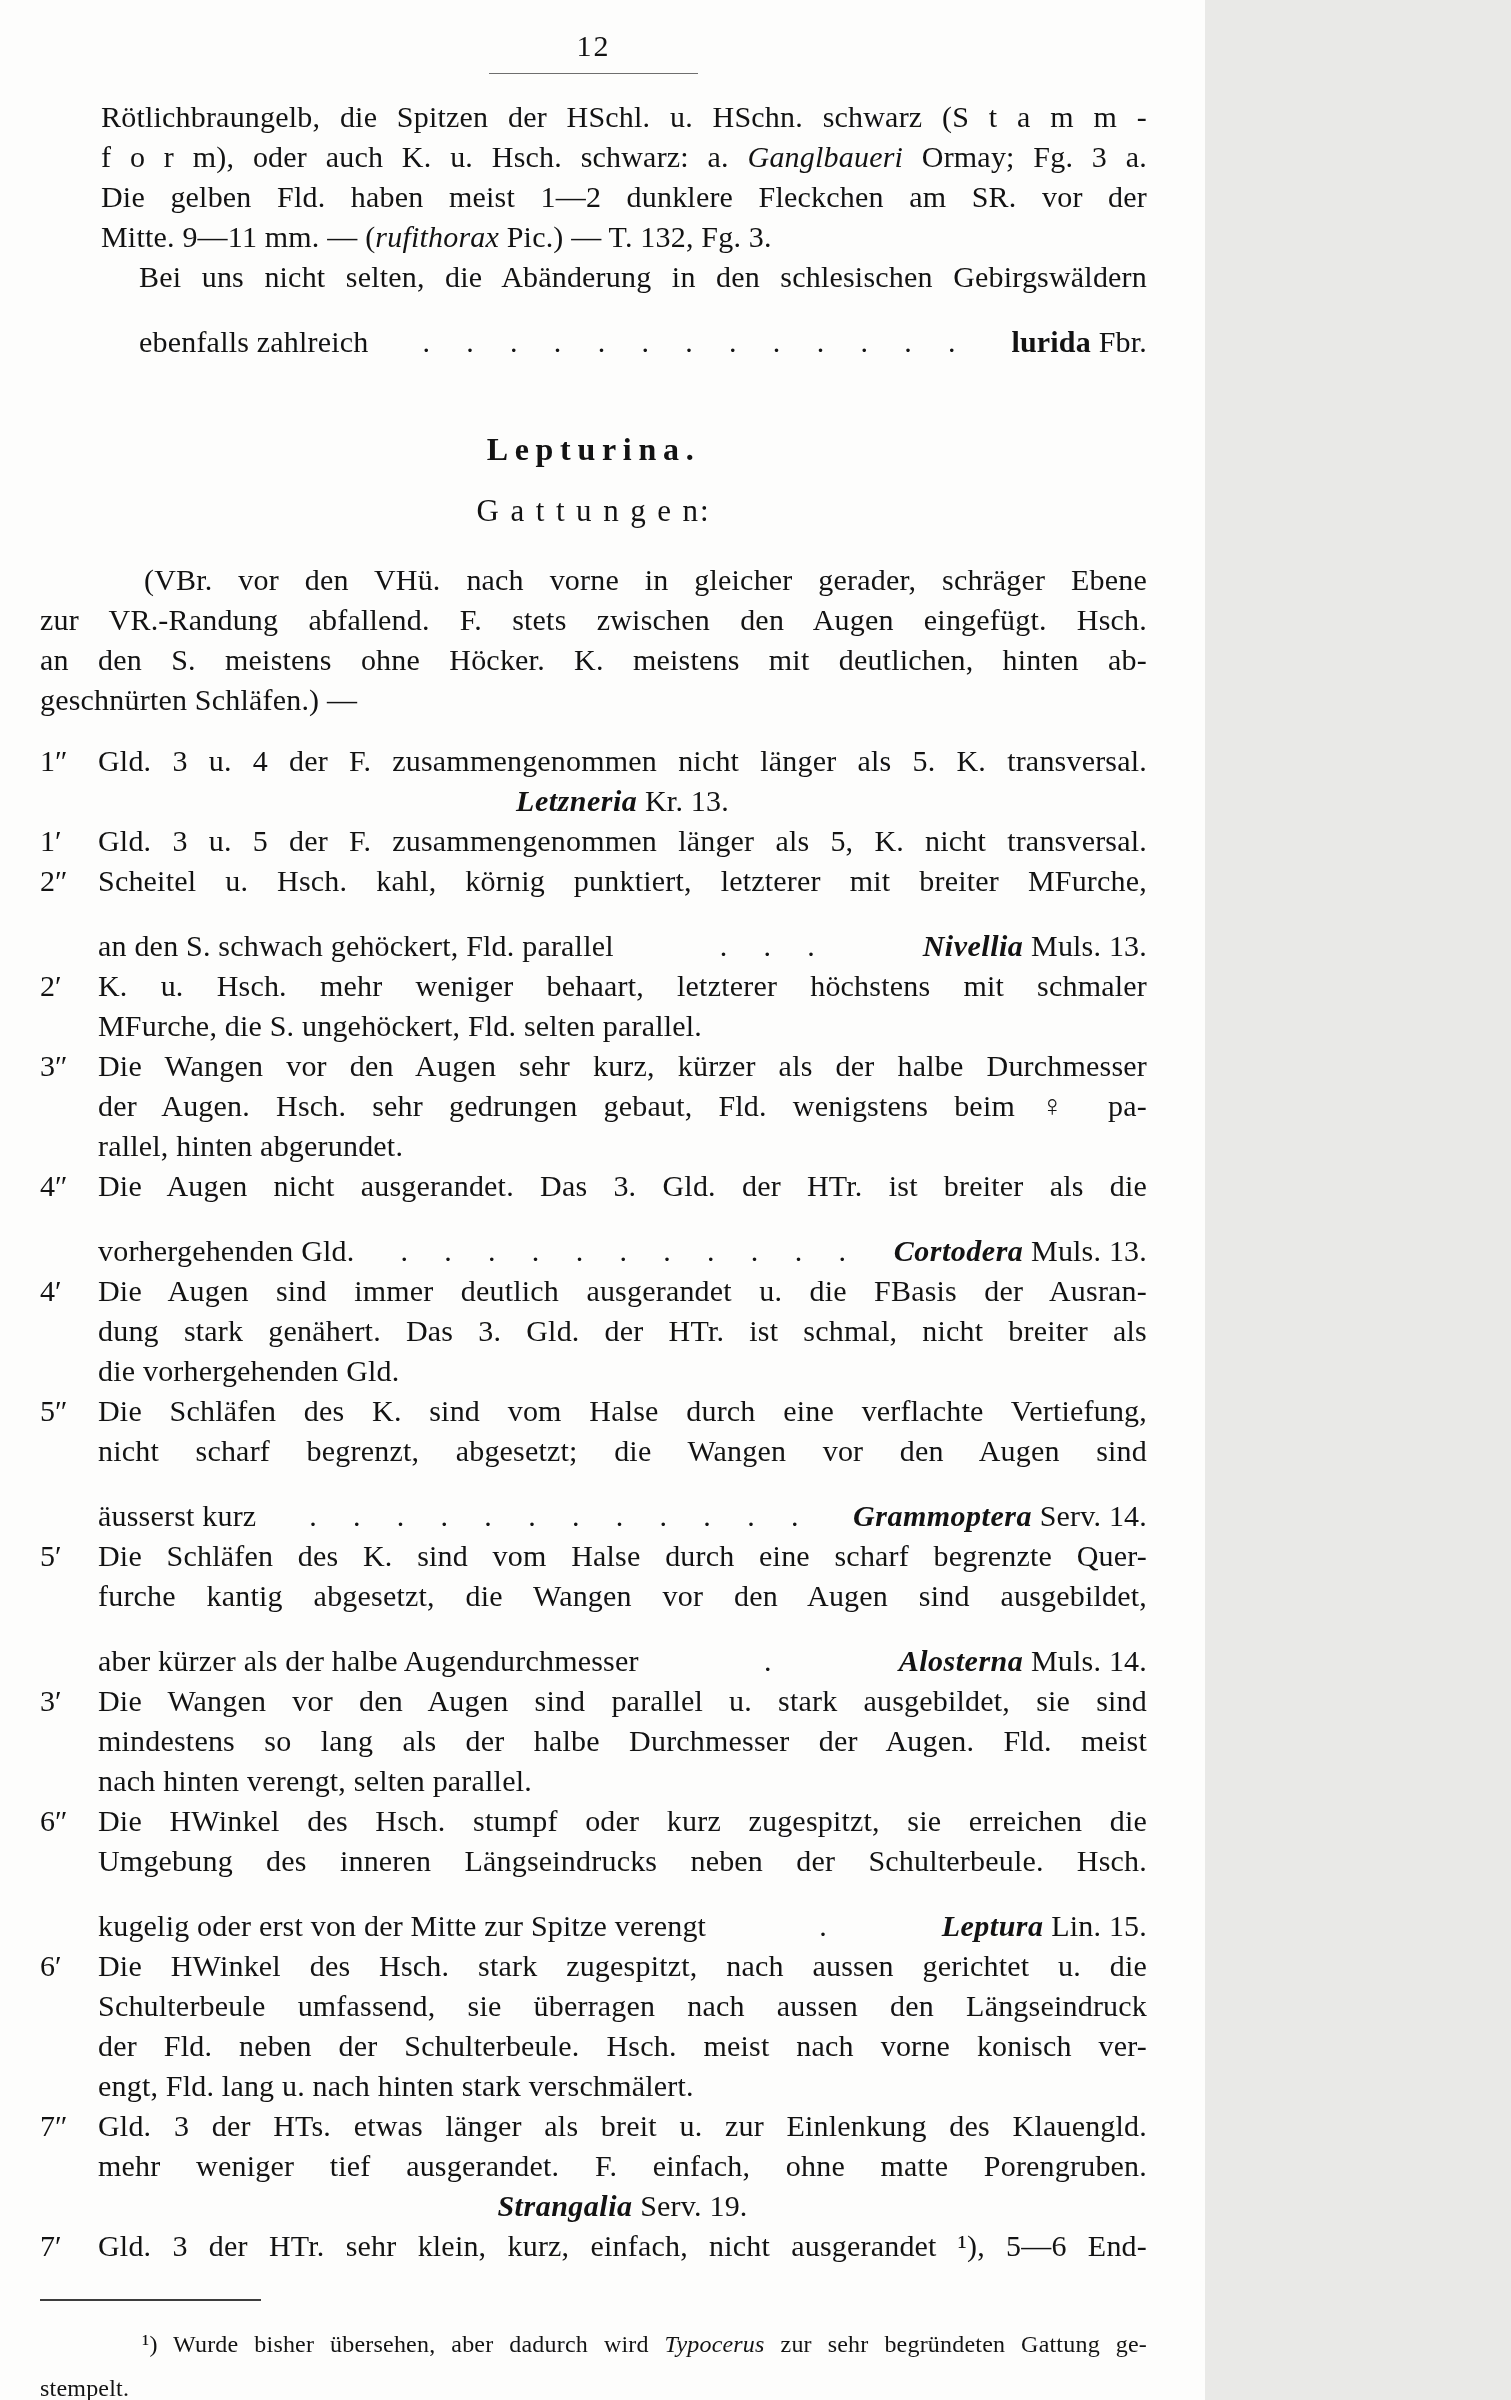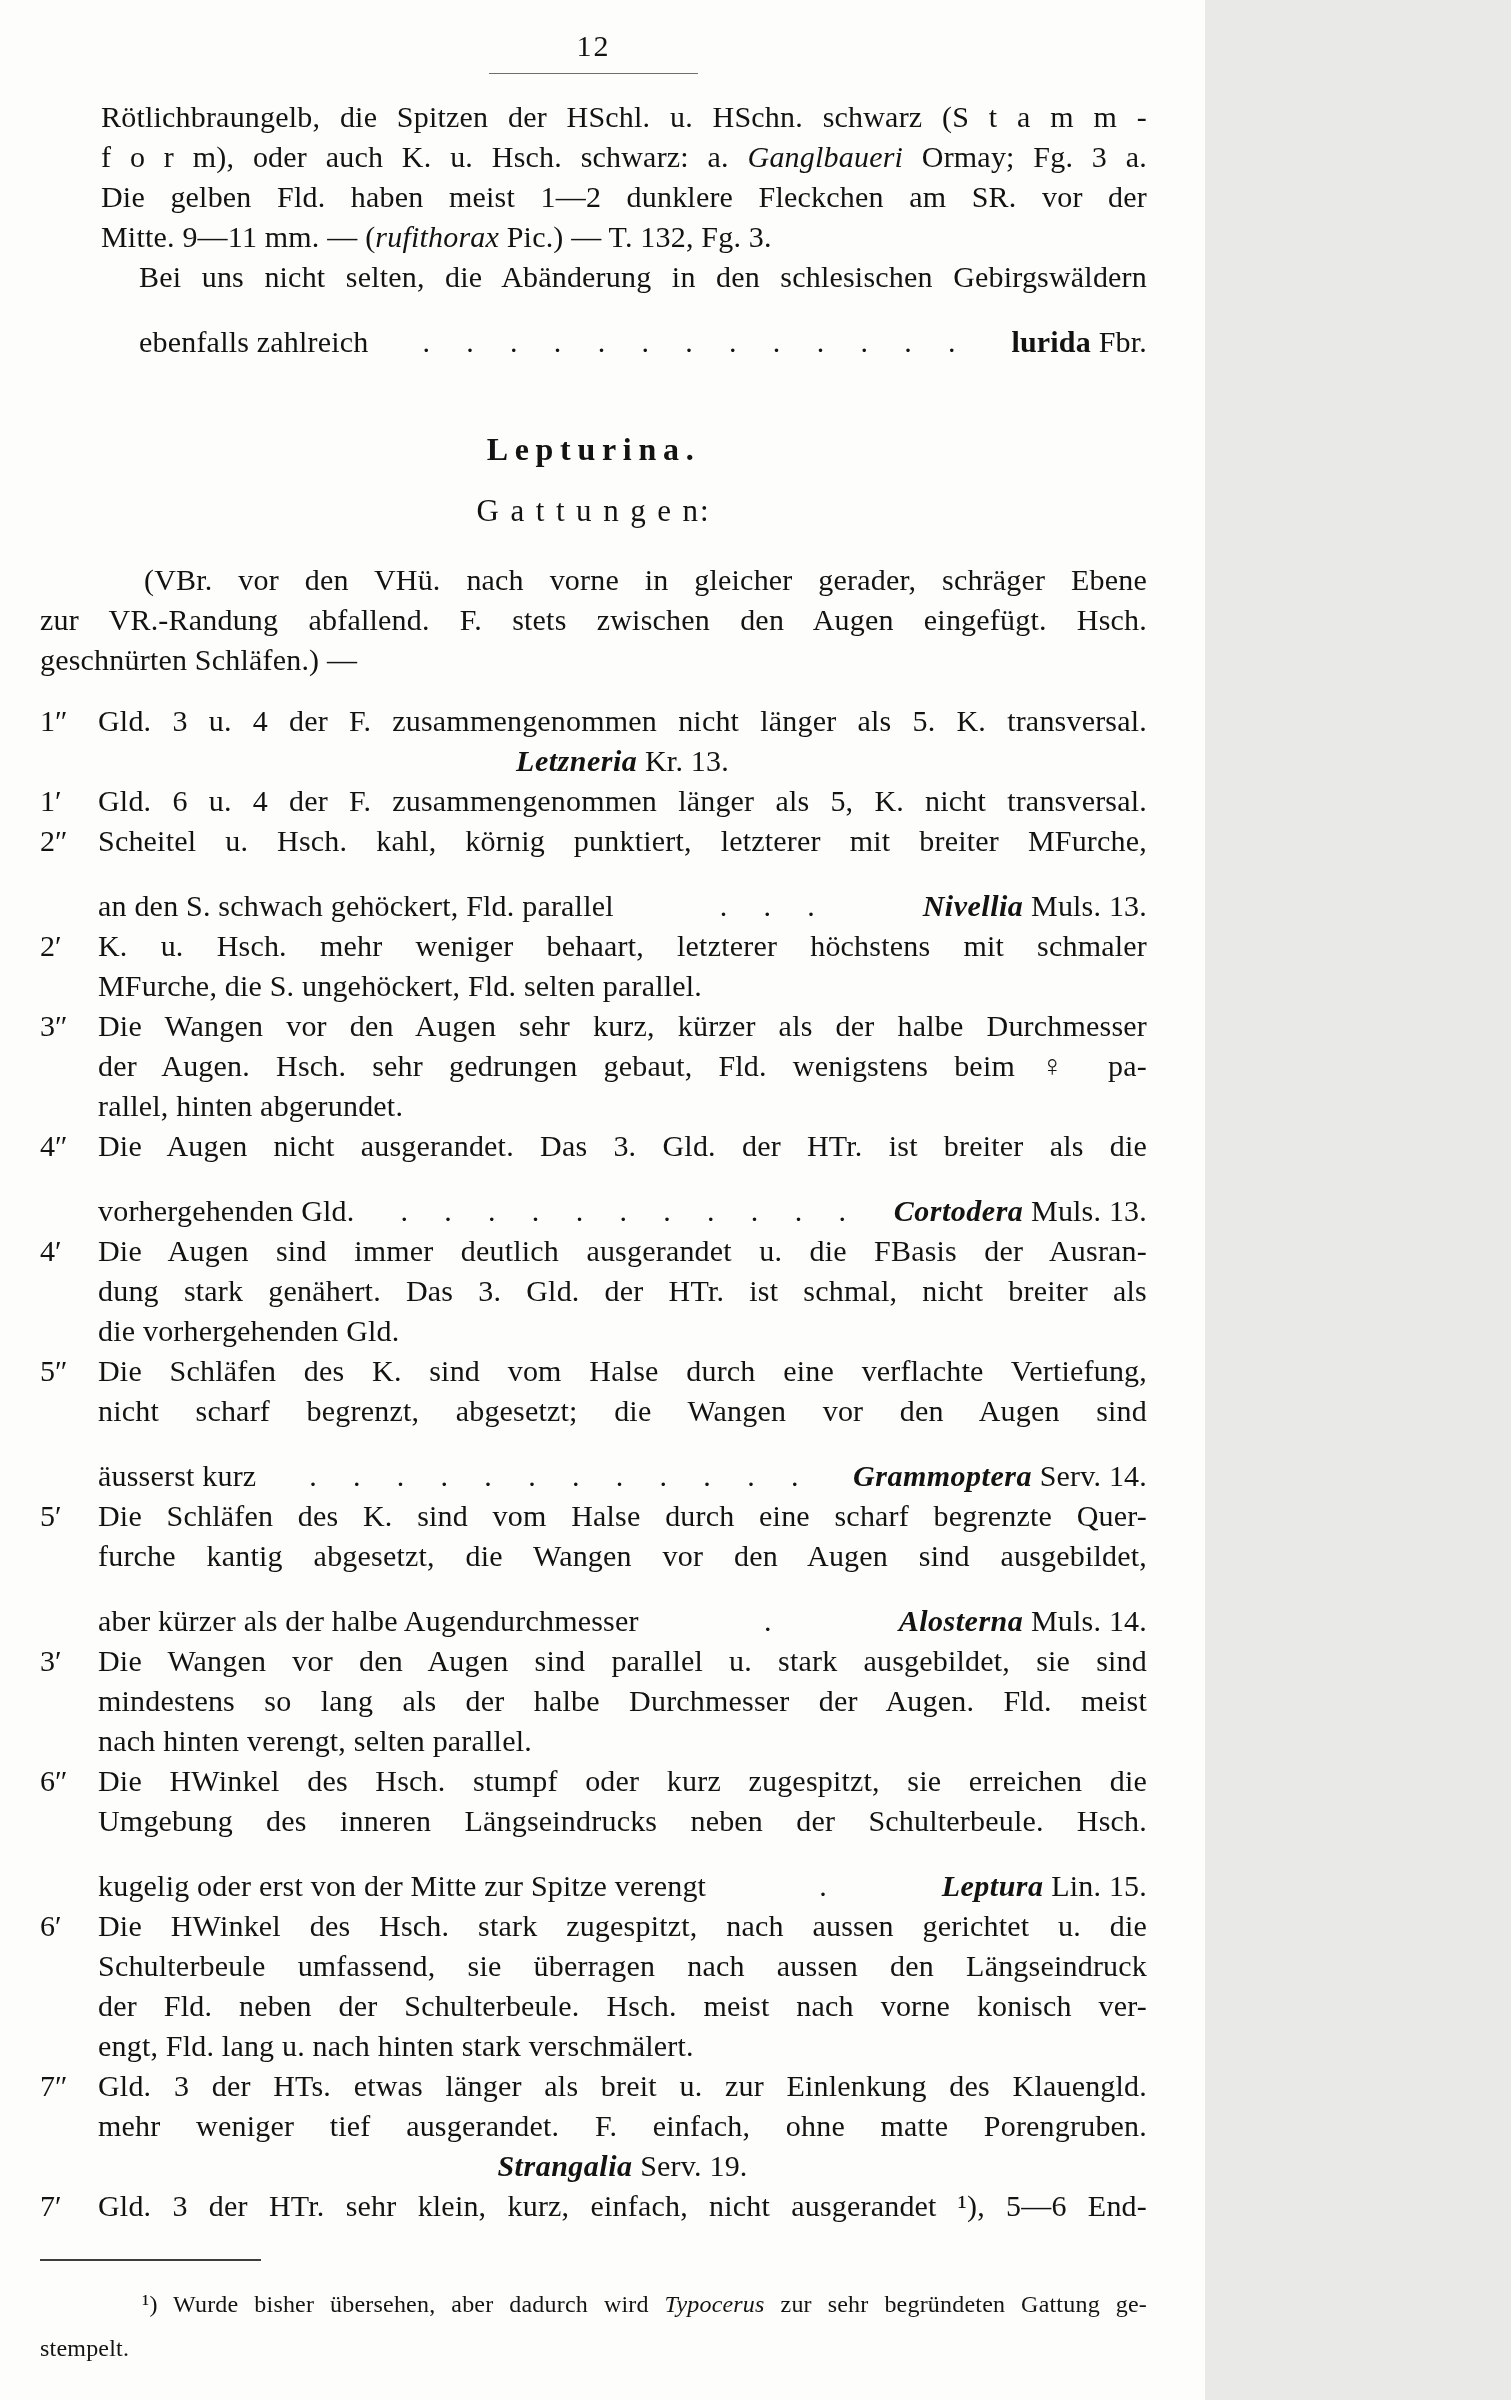--- a/index.html
+++ b/index.html
@@ -56,34 +56,35 @@
       <span><span class="bold">lurida</span><span> Fbr.</span></span>
     </div>
   </div>
 
   <div class="h1">Lepturina.</div>
   <div class="h2">G a t t u n g e n:</div>
 
   <div class="intro">
     <div class="ln j ind">(VBr. vor den VHü. nach vorne in gleicher gerader, schräger Ebene</div>
     <div class="ln j">zur VR.-Randung abfallend. F. stets zwischen den Augen eingefügt. Hsch.</div>
+    <div class="ln j">an den S. meistens ohne Höcker. K. meistens mit deutlichen, hinten ab-</div>
     <div class="ln">geschnürten Schläfen.) —</div>
   </div>
 
   <div class="keylist">
 
     <div class="kitem">
       <span class="kmark">1″</span>
       <div class="ln j">Gld. 3 u. 4 der F. zusammengenommen nicht länger als 5. K. transversal.</div>
       <div class="ln rline"><span class="gen">Letzneria</span><span> Kr. 13.</span></div>
     </div>
 
     <div class="kitem">
       <span class="kmark">1′</span>
-      <div class="ln j">Gld. 6 u. 4 der F. zusammengenommen länger als 5, K. nicht transversal.</div>
+      <div class="ln j">Gld. 3 u. 5 der F. zusammengenommen länger als 5, K. nicht transversal.</div>
     </div>
 
     <div class="kitem">
       <span class="kmark">2″</span>
       <div class="ln j">Scheitel u. Hsch. kahl, körnig punktiert, letzterer mit breiter MFurche,</div>
       <div class="ln flexline">
         <span>an den S. schwach gehöckert, Fld. parallel</span>
         <span class="leader">. . .</span>
         <span><span class="gen">Nivellia</span><span> Muls. 13.</span></span>
       </div>

